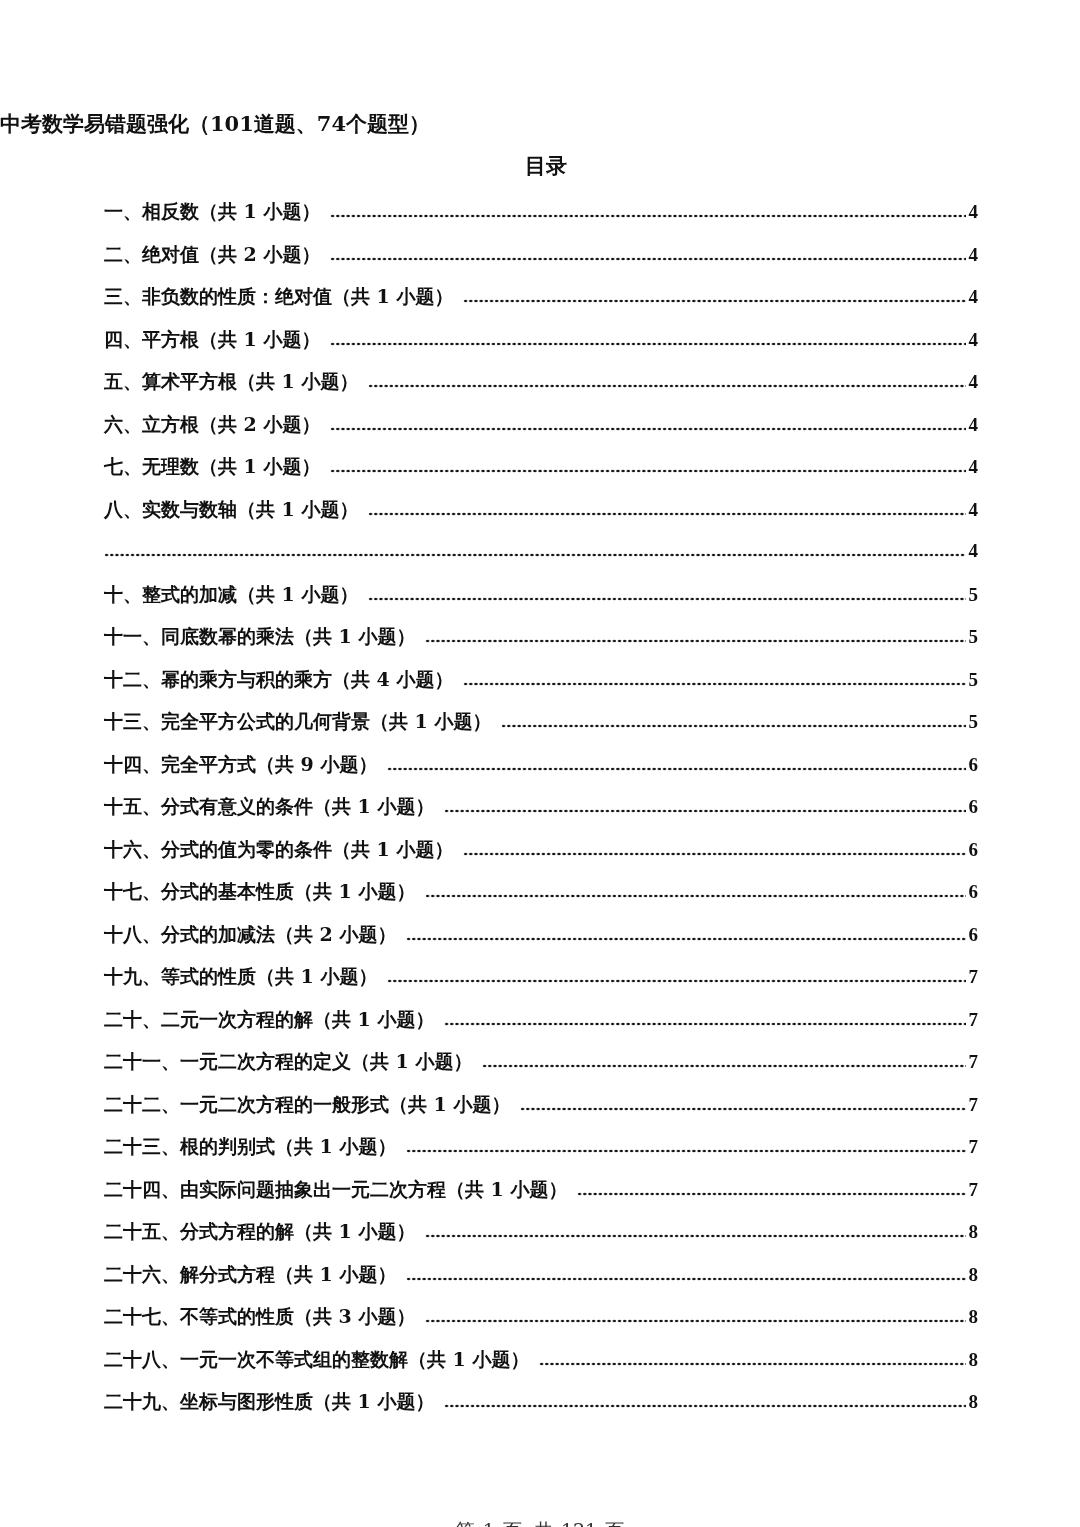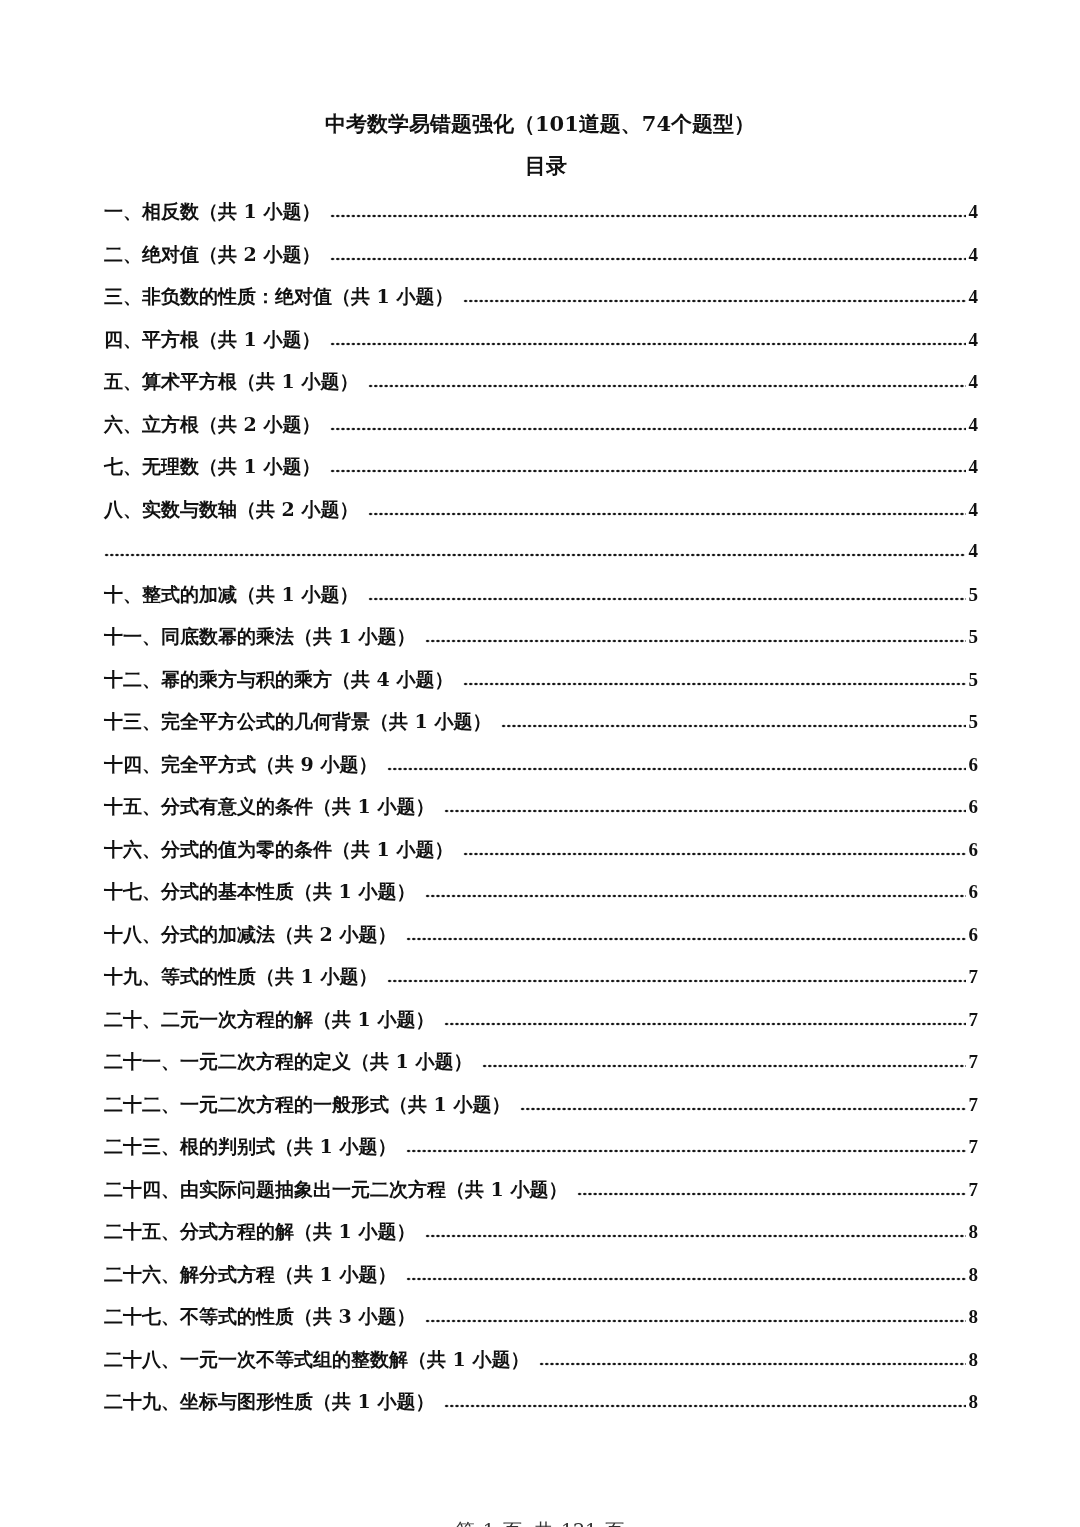--- a/index.html
+++ b/index.html
@@ -9,21 +9,20 @@
       position: relative;
       overflow: hidden;
       font-family: "DejaVu Serif", "Liberation Serif", serif;
       color: #111111;
     }
     .page { position: absolute; left: 0; top: 0; width: 1080px; height: 1527px; }
     .doc-title {
       position: absolute;
       left: 0; right: 0;
       top: 108px;
-      text-align: center;
       font-size: 21px;
       font-weight: bold;
       letter-spacing: 0px;
       line-height: 32px;
     }
     .toc-heading {
       position: absolute;
       left: 12px; right: 0;
       top: 150px;
       text-align: center;
@@ -115,21 +114,21 @@
         <span class="toc-label">六、立方根（共 2 小题）</span>
         <span class="toc-dots"></span>
         <span class="toc-page">4</span>
       </div>
     <div class="toc-row">
         <span class="toc-label">七、无理数（共 1 小题）</span>
         <span class="toc-dots"></span>
         <span class="toc-page">4</span>
       </div>
     <div class="toc-row">
-        <span class="toc-label">八、实数与数轴（共 2 小题）</span>
+        <span class="toc-label">八、实数与数轴（共 1 小题）</span>
         <span class="toc-dots"></span>
         <span class="toc-page">4</span>
       </div>
     <div class="toc-row">
         <span class="toc-dots"></span>
         <span class="toc-page">4</span>
       </div>
     <div class="toc-row">
         <span class="toc-label">十、整式的加减（共 1 小题）</span>
         <span class="toc-dots"></span>

